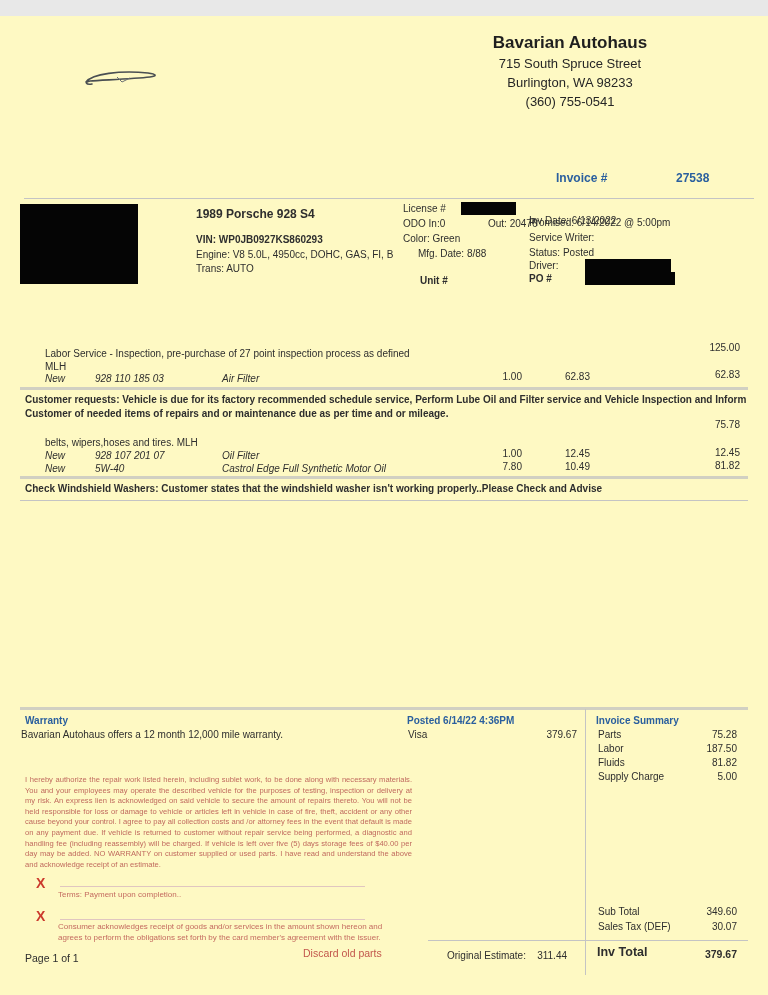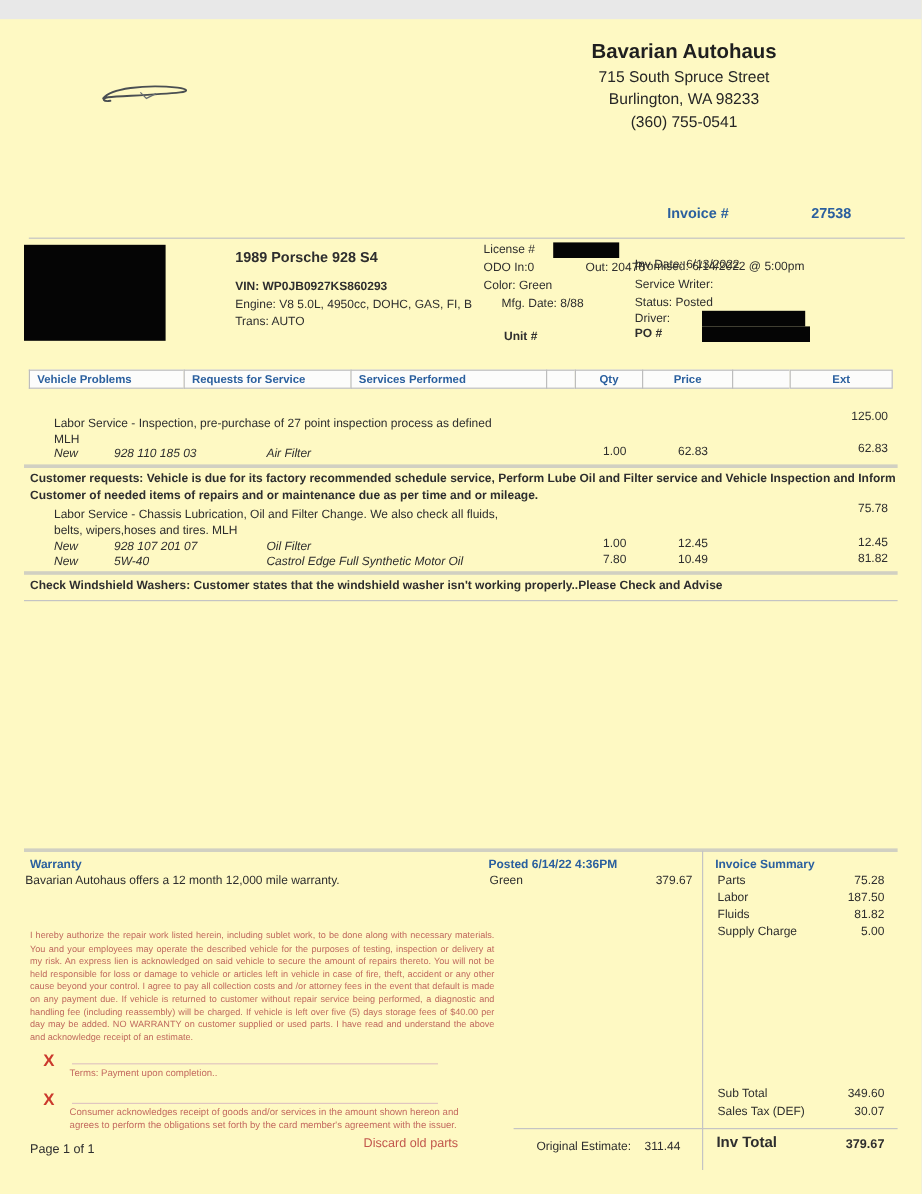--- a/index.html
+++ b/index.html
@@ -76,47 +76,36 @@
   <div class="t" style="left:418px;top:232px;">Mfg. Date:  8/88</div>
   <div class="t b" style="left:420px;top:259px;">Unit #</div>
 
   <div class="t" style="left:529px;top:199px;">Inv Date:  6/13/2022</div>
   <div class="t" style="left:529px;top:201px;">Promised:  6/14/2022 @  5:00pm</div>
   <div class="t" style="left:529px;top:216px;">Service Writer:</div>
   <div class="t" style="left:529px;top:231px;">Status:   Posted</div>
   <div class="t" style="left:529px;top:244px;">Driver:</div>
   <div class="t b" style="left:529px;top:257px;">PO #</div>
 
-  <div class="hdrrow">
-    <div class="cell" style="width:129px;">Vehicle Problems</div>
-    <div class="cell" style="width:139px;">Requests for Service</div>
-    <div class="cell" style="width:163px;">Services Performed</div>
-    <div class="cell" style="width:24px;"></div>
-    <div class="cell center" style="width:56px;padding-left:0;">Qty</div>
-    <div class="cell center" style="width:75px;padding-left:0;">Price</div>
-    <div class="cell" style="width:48px;"></div>
-    <div class="cell center" style="width:86px;padding-left:0;">Ext</div>
-  </div>
 
   <div class="t num" style="right:28px;top:326px;">125.00</div>
   <div class="t" style="left:45px;top:332px;">Labor Service - Inspection, pre-purchase of 27 point inspection process as defined</div>
   <div class="t" style="left:45px;top:345px;">MLH</div>
   <div>
     <div class="t i" style="left:45px;top:357px;">New</div>
     <div class="t i" style="left:95px;top:357px;">928 110 185 03</div>
     <div class="t i" style="left:222px;top:357px;">Air Filter</div>
     <div class="t num" style="right:246px;top:355px;">1.00</div>
     <div class="t num" style="right:178px;top:355px;">62.83</div>
     <div class="t num" style="right:28px;top:353px;">62.83</div>
   </div>
   <div class="hline band" style="left:20px;top:371px;width:728px;"></div>
 
   <div class="t b wrap" style="left:25px;top:377px;width:722px;line-height:14px;">Customer requests: Vehicle is due for its factory recommended schedule service, Perform Lube Oil and Filter service and Vehicle Inspection and Inform Customer of needed items of repairs and or maintenance due as per time and or mileage.</div>
   <div class="t num" style="right:28px;top:403px;">75.78</div>
-  <div class="t" style="left:45px;top:408px;">Labor Service - Chassis Lubrication, Oil and Filter Change.  We also check all fluids,</div>
   <div class="t" style="left:45px;top:421px;">belts, wipers,hoses and tires.  MLH</div>
   <div>
     <div class="t i" style="left:45px;top:434px;">New</div>
     <div class="t i" style="left:95px;top:434px;">928 107 201 07</div>
     <div class="t i" style="left:222px;top:434px;">Oil Filter</div>
     <div class="t num" style="right:246px;top:432px;">1.00</div>
     <div class="t num" style="right:178px;top:432px;">12.45</div>
     <div class="t num" style="right:28px;top:431px;">12.45</div>
   </div>
   <div>
@@ -132,21 +121,21 @@
   <div class="t b" style="left:25px;top:467px;">Check Windshield Washers: Customer states that the windshield washer isn't working properly..Please Check and Advise</div>
   <div class="hline thin" style="left:20px;top:484px;width:728px;"></div>
 
   <div class="hline band" style="left:20px;top:691px;width:728px;"></div>
   <div class="vline" style="left:585px;top:693px;height:266px;"></div>
 
   <div class="t b blue" style="left:25px;top:699px;">Warranty</div>
   <div class="t" style="left:21px;top:713px;text-align:right;">Bavarian Autohaus offers a 12 month 12,000 mile warranty.</div>
 
   <div class="t b blue" style="left:407px;top:699px;">Posted  6/14/22  4:36PM</div>
-  <div class="t" style="left:408px;top:713px;">Green</div>
+  <div class="t" style="left:408px;top:713px;">Visa</div>
   <div class="t num" style="right:191px;top:713px;">379.67</div>
 
   <div class="t b blue" style="left:596px;top:699px;">Invoice Summary</div>
   <div class="t" style="left:598px;top:713px;">Parts</div>
   <div class="t num" style="right:31px;top:713px;">75.28</div>
   <div class="t" style="left:598px;top:727px;">Labor</div>
   <div class="t num" style="right:31px;top:727px;">187.50</div>
   <div class="t" style="left:598px;top:741px;">Fluids</div>
   <div class="t num" style="right:31px;top:741px;">81.82</div>
   <div class="t" style="left:598px;top:755px;">Supply Charge</div>

